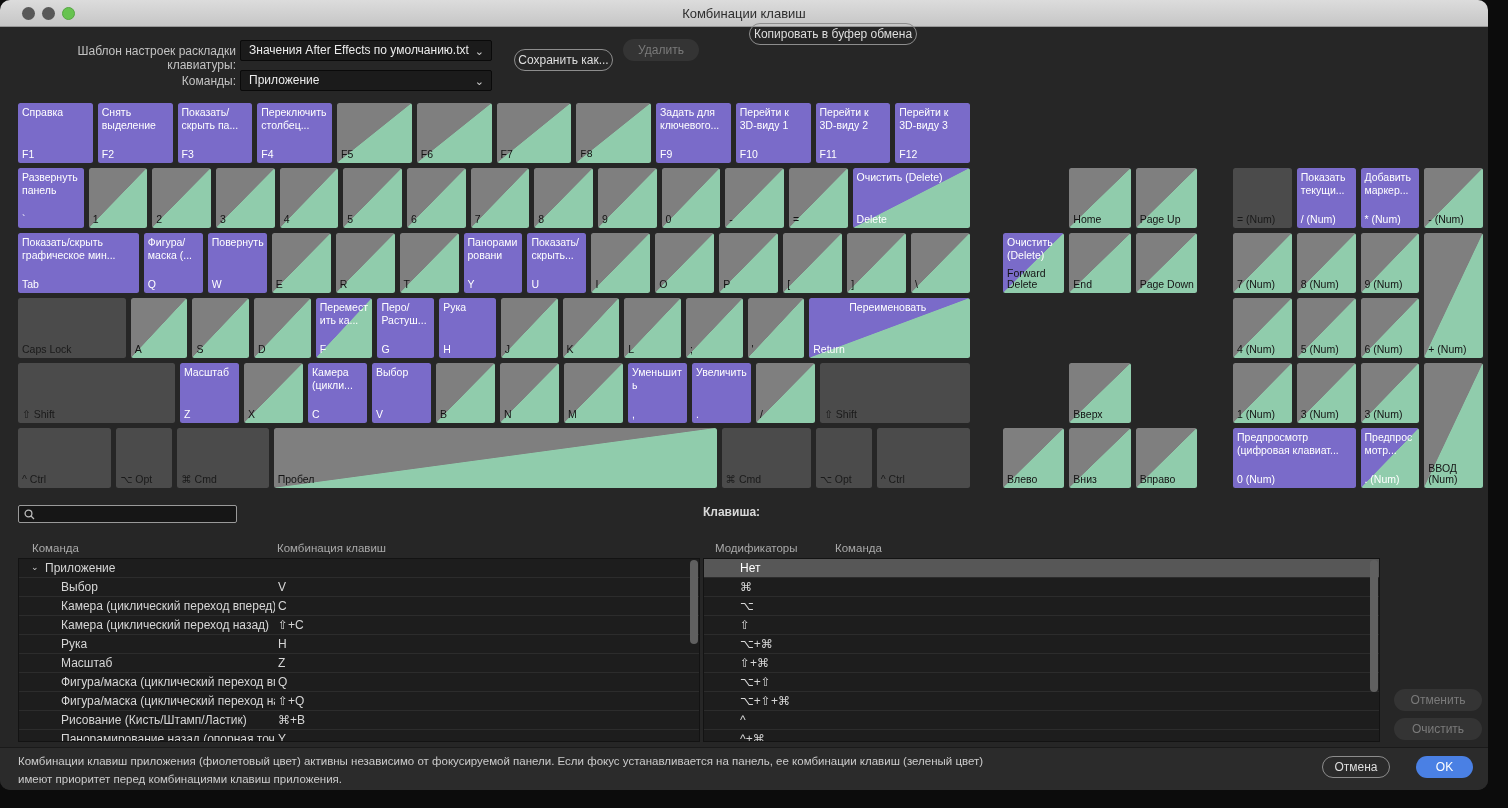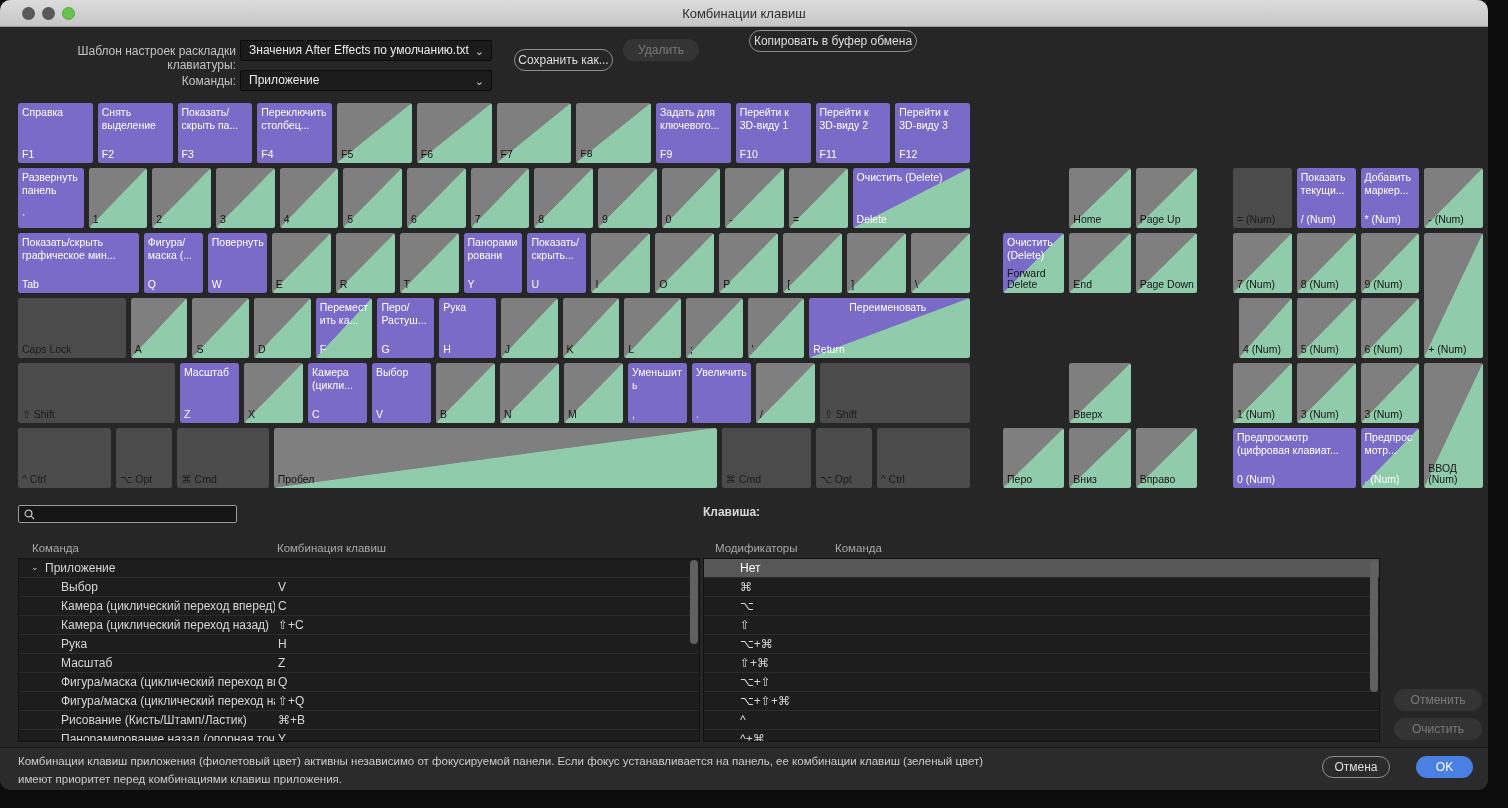--- a/index.html
+++ b/index.html
@@ -18,21 +18,21 @@
 #cmd-label{top:74px;left:20px;width:216px;text-align:right;}
 .dd{position:absolute;height:21px;background:#1b1b1b;border:1px solid #0a0a0a;border-radius:2px;color:#ececec;font-size:12px;line-height:19px;padding:0 20px 0 8px;box-sizing:border-box;cursor:default;}
 #dd-template{top:40px;left:240px;width:252px;}
 #dd-commands{top:70px;left:240px;width:252px;}
 .ddchev{position:absolute;right:7px;top:1px;color:#cfcfcf;font-size:11px;}
 .pill{position:absolute;height:22px;border-radius:11px;font-size:12px;text-align:center;box-sizing:border-box;white-space:nowrap;}
 .pill.outline{border:1px solid #8d8d8d;color:#dedede;line-height:20px;background:transparent;}
 .pill.disabled{background:#343434;color:#7a7a7a;line-height:22px;}
 #btn-save{top:49px;left:514px;width:99px;}
 #btn-del{top:39px;left:623px;width:76px;}
-#btn-copy{top:30px;left:749px;width:168px;}
+#btn-copy{top:23px;left:749px;width:168px;}
 
 :root{--app:#7a6bc9;--green:#90ccac;--gray:#7f7f7f;--plain:#4b4b4b;--okblue:#4a80e4;--selrow:#575757;}
 .kbwrap{position:absolute;top:103px;left:18px;width:1472px;height:392px;}
 #kb-main{position:absolute;left:0;top:0;width:952px;}
 .krow{display:flex;gap:5px;height:60px;margin-bottom:5px;}
 .key{position:relative;border-radius:2.5px;min-width:0;overflow:hidden;}
 .key.app{background:var(--app);}
 .key.panel{background:linear-gradient(to bottom right,var(--gray) 49.5%,var(--green) 50.2%);}
 .key.both{background:linear-gradient(to bottom right,var(--app) 49.5%,var(--green) 50.2%);}
 .key.plain{background:var(--plain);}
@@ -368,21 +368,21 @@
         <div class="key panel" style="grid-area: 2 / 2;">
           <div class="klabel">End</div>
         </div>
         <div class="key panel" style="grid-area: 2 / 3;">
           <div class="klabel">Page Down</div>
         </div>
         <div class="key panel" style="grid-area: 4 / 2;">
           <div class="klabel">Вверх</div>
         </div>
         <div class="key panel" style="grid-area: 5 / 1;">
-          <div class="klabel">Перо</div>
+          <div class="klabel">Влево</div>
         </div>
         <div class="key panel" style="grid-area: 5 / 2;">
           <div class="klabel">Вниз</div>
         </div>
         <div class="key panel" style="grid-area: 5 / 3;">
           <div class="klabel">Вправо</div>
         </div>
       </div>
     <div id="kb-num">
         <div class="key plain" style="grid-area: 1 / 1;">
@@ -404,21 +404,21 @@
         </div>
         <div class="key panel" style="grid-area: 2 / 2;">
           <div class="klabel">8 (Num)</div>
         </div>
         <div class="key panel" style="grid-area: 2 / 3;">
           <div class="klabel">9 (Num)</div>
         </div>
         <div class="key panel" style="grid-area: 2 / 4 / span 2;">
           <div class="klabel">+ (Num)</div>
         </div>
-        <div class="key panel" style="grid-area: 3 / 1; margin-left: 6px;">
+        <div class="key panel" style="grid-area: 3 / 1;">
           <div class="klabel">4 (Num)</div>
         </div>
         <div class="key panel" style="grid-area: 3 / 2;">
           <div class="klabel">5 (Num)</div>
         </div>
         <div class="key panel" style="grid-area: 3 / 3;">
           <div class="klabel">6 (Num)</div>
         </div>
         <div class="key panel" style="grid-area: 4 / 1;">
           <div class="klabel">1 (Num)</div>

